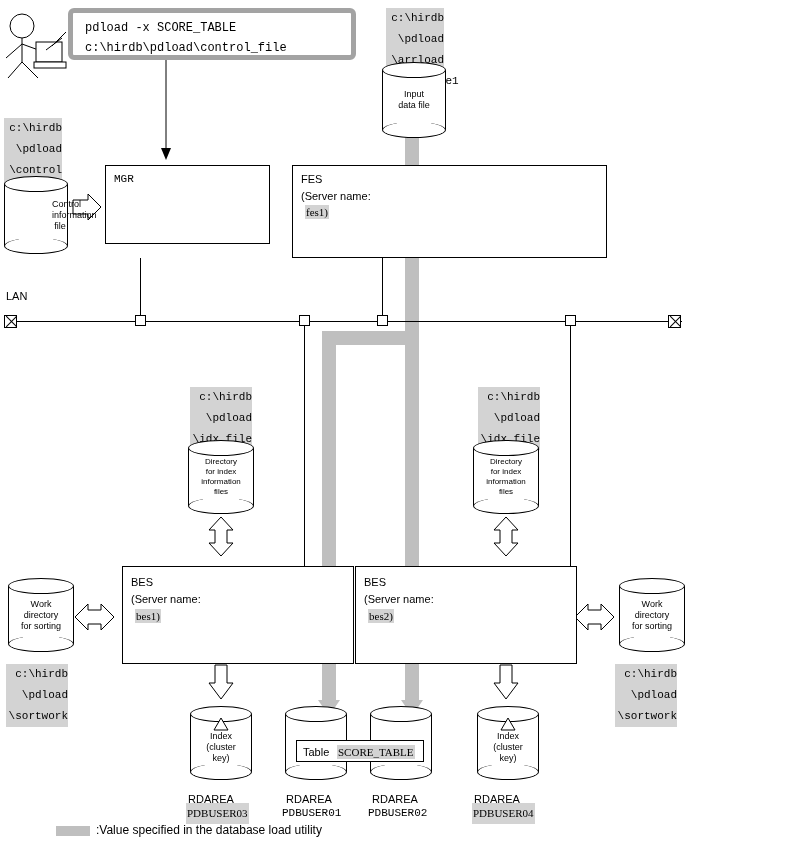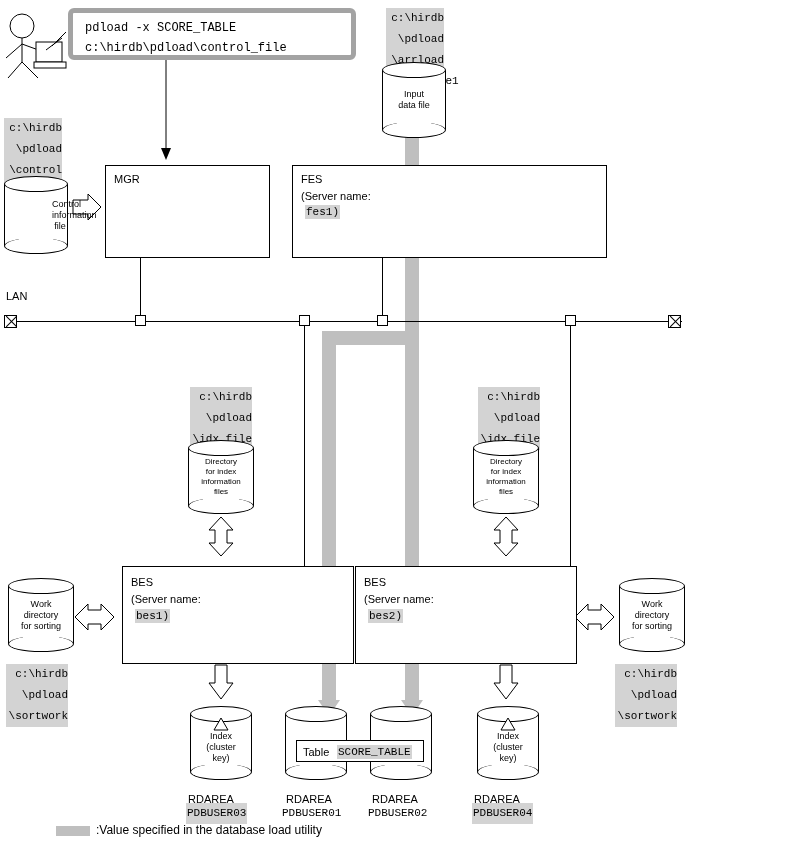--- a/index.html
+++ b/index.html
@@ -1,21 +1,21 @@
 <!DOCTYPE html>
 <html><head>
 <meta charset="utf-8">
 <style>
   html,body{margin:0;padding:0;background:#ffffff;}
   body{width:796px;height:841px;position:relative;font-family:"Liberation Sans",sans-serif;color:#000;}
   .mono{font-family:"Liberation Mono",monospace;}
   .box{position:absolute;border:1px solid #000;background:#fff;box-sizing:border-box;}
   .label{position:absolute;font-size:11px;line-height:21px;white-space:pre;text-align:right;}
   .gray{background:#d3d3d3;}
-  .hl{background:#d3d3d3;padding:0 1px;}
+  .hl{background:#d3d3d3;padding:0 1px;font-family:Liberation Serif, serif;}
   .cyl{position:absolute;}
   .cyl .body{position:absolute;left:0;top:8px;right:0;bottom:8px;border-left:1px solid #000;border-right:1px solid #000;background:#fff;}
   .cyl .top{position:absolute;left:0;top:0;width:100%;height:16px;border:1px solid #000;border-radius:50%;background:#fff;box-sizing:border-box;}
   .cyl .bot{position:absolute;left:0;bottom:0;width:100%;height:16px;border:1px solid #000;border-radius:50%;background:#fff;box-sizing:border-box;border-top:none;}
   .cyl .txt{position:absolute;left:0;right:0;top:50%;transform:translateY(-50%);text-align:center;font-size:9px;line-height:11px;z-index:3;}
   .line{position:absolute;background:#000;}
   .hline{height:1px;}
   .vline{width:1px;}
   .gband{position:absolute;background:#bfbfbf;}
   .node{position:absolute;width:11px;height:11px;border:1px solid #000;background:#fff;box-sizing:border-box;}
@@ -95,21 +95,21 @@
 _file</div>
 <div class="cyl" style="left:4px;top:176px;width:64px;height:78px;">
   <div class="body"></div>
     <div class="bot"></div>
     <div class="top"></div>
   <div class="txt" style="white-space:pre-line;padding-left:48px;">Control
 information
 file</div>
 </div>
 
-<div class="box" style="left:105px;top:165px;width:165px;height:93px;">
+<div class="box" style="left:105px;top:165px;width:165px;height:79px;font-family:Liberation Mono, monospace;">
   <div class="btext" style="left:8px;top:6px;">MGR</div>
 </div>
 <div class="box" style="left:292px;top:165px;width:315px;height:93px;">
   <div class="btext" style="left:8px;top:6px;">FES</div>
   <div class="btext" style="left:8px;top:23px;">(Server name:</div>
   <div class="btext mono hl" style="left:12px;top:39px;">fes1)</div>
 </div>
 
 <div class="caption" style="left:6px;top:290px;font-size:11px;">LAN</div>
 <div class="line hline" style="left:6px;top:321px;width:676px;"></div>

